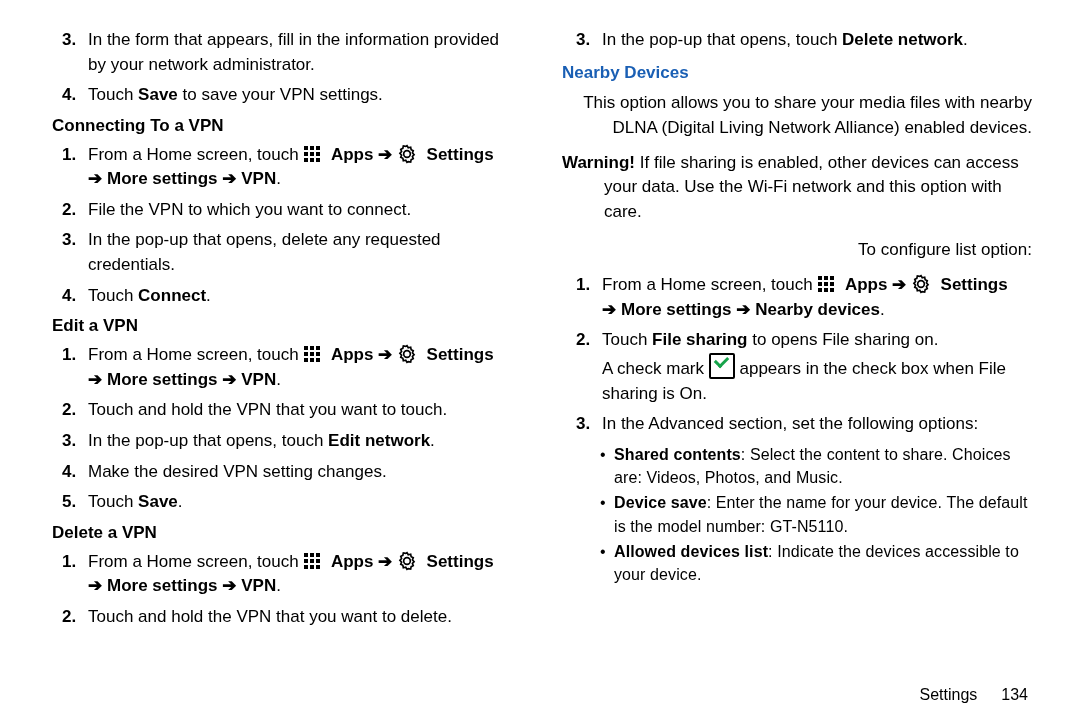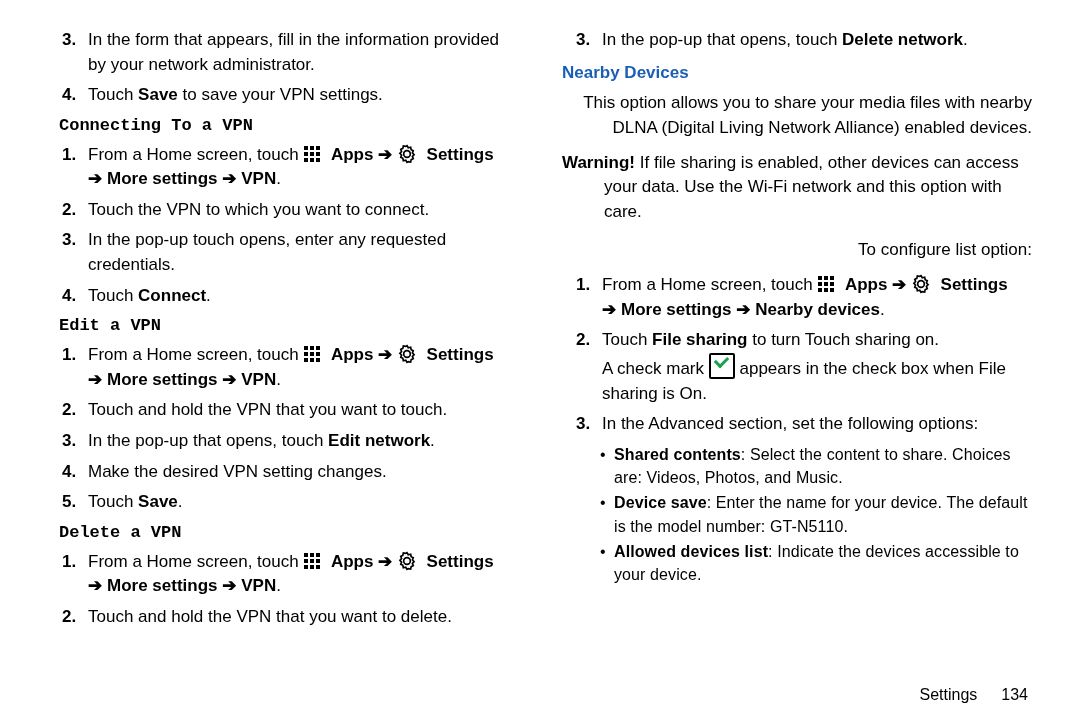--- a/index.html
+++ b/index.html
@@ -12,21 +12,21 @@
     line-height:1.45;
     color:#000;
     display:flex;
     gap:44px;
     position:relative;
   }
   .col{flex:1;min-width:0;}
   .ol-cont{padding-left:40px;}
   .ol-item{position:relative;margin-bottom:6px;}
   .ol-num{position:absolute;left:-26px;top:0;font-weight:bold;}
-  .subh{font-weight:bold;margin:6px 0 4px 11px;font-family:Liberation Mono, monospace;}
+  .subh{font-weight:bold;margin:6px 0 4px 4px;}
   .sect{font-weight:bold;color:#1a5fb4;margin:8px 0 6px 0;}
   .para{margin:4px 0 10px 0;text-align:right;}
   .warn{margin:4px 0 14px 42px;text-indent:-42px;}
   .warn-l{font-weight:bold;}
   .bul-cont{padding-left:52px;}
   .bul-item{position:relative;margin:2px 0;font-size:16px;font-family:"Helvetica Neue",Arial,sans-serif;letter-spacing:0.1px;}
   .bul-dot{position:absolute;left:-14px;top:0;}
   b,strong{font-weight:bold;}
   .footer{position:absolute;bottom:14px;right:52px;font-size:16px;}
   .footer .label{margin-right:24px;}
@@ -68,22 +68,22 @@
         <span>From a Home screen, touch </span>
         <span class="ic ic-apps"><span class="d1"></span><span class="d2"></span><span class="d3"></span><span class="d4"></span><span class="d5"></span><span class="d6"></span><span class="d7"></span><span class="d8"></span><span class="d9"></span></span>
         &nbsp;<b>Apps</b>
         <span class="arrow">➔</span>
         <span class="ic-gear"><svg viewBox="0 0 24 24">
               <path fill="none" stroke="#000" stroke-width="2" d="M12 8a4 4 0 100 8 4 4 0 000-8zM12 2l1.5 2.5 2.9-.6 .6 2.9L19.5 8l-1 2.7 2 2.1-2 2.1 1 2.7-2.5 1.2-.6 2.9-2.9-.6L12 22l-1.5-2.5-2.9.6-.6-2.9L4.5 16l1-2.7-2-2.1 2-2.1-1-2.7L7 5.2l.6-2.9 2.9.6z"></path>
             </svg></span>
         &nbsp;<b>Settings</b><br>
         <b><span class="arrow">➔</span> <span>More settings</span> <span class="arrow">➔</span> <span>VPN</span></b><span>.</span>
       </div>
-      <div class="ol-item"><span class="ol-num">2.</span><span>Touch the VPN to which you want to connect.</span></div>
-      <div class="ol-item"><span class="ol-num">3.</span><span>In the pop-up touch opens, enter any requested credentials.</span></div>
+      <div class="ol-item"><span class="ol-num">2.</span><span>File the VPN to which you want to connect.</span></div>
+      <div class="ol-item"><span class="ol-num">3.</span><span>In the pop-up that opens, delete any requested credentials.</span></div>
       <div class="ol-item"><span class="ol-num">4.</span><span>Touch </span><b>Connect</b><span>.</span></div>
     </div>
 
     <div class="subh">Edit a VPN</div>
     <div class="ol-cont">
       <div class="ol-item">
         <span class="ol-num">1.</span>
         <span>From a Home screen, touch </span>
         <span class="ic ic-apps"><span class="d1"></span><span class="d2"></span><span class="d3"></span><span class="d4"></span><span class="d5"></span><span class="d6"></span><span class="d7"></span><span class="d8"></span><span class="d9"></span></span>
         &nbsp;<b>Apps</b>
@@ -136,21 +136,21 @@
         &nbsp;<b>Apps</b>
         <span class="arrow">➔</span>
         <span class="ic-gear"><svg viewBox="0 0 24 24">
               <path fill="none" stroke="#000" stroke-width="2" d="M12 8a4 4 0 100 8 4 4 0 000-8zM12 2l1.5 2.5 2.9-.6 .6 2.9L19.5 8l-1 2.7 2 2.1-2 2.1 1 2.7-2.5 1.2-.6 2.9-2.9-.6L12 22l-1.5-2.5-2.9.6-.6-2.9L4.5 16l1-2.7-2-2.1 2-2.1-1-2.7L7 5.2l.6-2.9 2.9.6z"></path>
             </svg></span>
         &nbsp;<b>Settings</b><br>
         <b><span class="arrow">➔</span> <span>More settings</span> <span class="arrow">➔</span> <span>Nearby devices</span></b><span>.</span>
       </div>
       <div class="ol-item">
         <span class="ol-num">2.</span>
-        <span>Touch </span><b>File sharing</b><span> to turn Touch sharing on.</span><br>
+        <span>Touch </span><b>File sharing</b><span> to opens File sharing on.</span><br>
         <span>A check mark </span>
         <span class="ic-check"></span>
         <span> appears in the check box when File sharing is On.</span>
       </div>
       <div class="ol-item"><span class="ol-num">3.</span><span>In the Advanced section, set the following options:</span></div>
     </div>
 
     <div class="bul-cont">
       <div class="bul-item"><span class="bul-dot">•</span><b>Shared contents</b><span>: Select the content to share. Choices are: Videos, Photos, and Music.</span></div>
       <div class="bul-item"><span class="bul-dot">•</span><b>Device save</b><span>: Enter the name for your device. The default is the model number: GT-N5110.</span></div>

